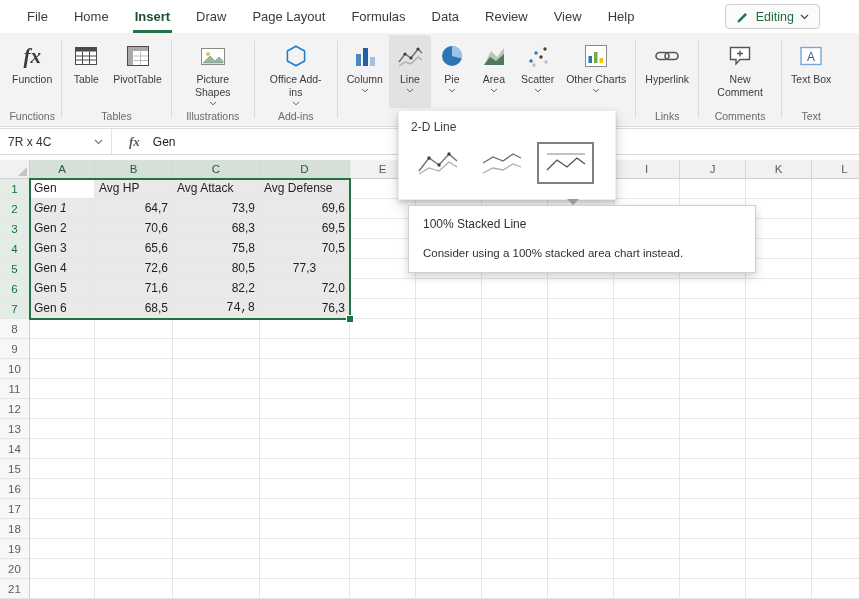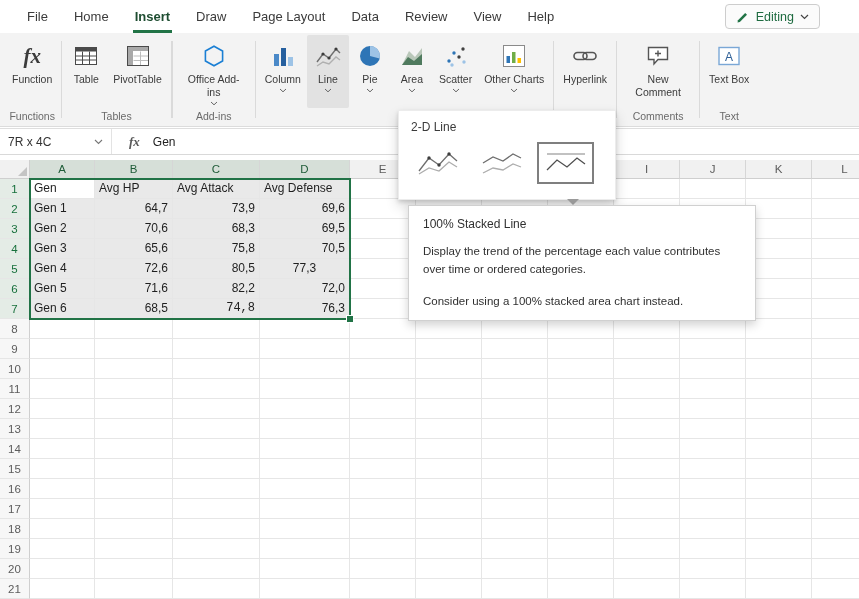--- a/index.html
+++ b/index.html
@@ -83,20 +83,21 @@
 
 <div class="app">
 
   <div class="menubar">
     <div id="menu-tabs" style="display:flex;">
         <div class="menu-tab">File</div>
         <div class="menu-tab">Home</div>
         <div class="menu-tab active">Insert</div>
         <div class="menu-tab">Draw</div>
         <div class="menu-tab">Page Layout</div>
+        <div class="menu-tab">Formulas</div>
         <div class="menu-tab">Data</div>
         <div class="menu-tab">Review</div>
         <div class="menu-tab">View</div>
         <div class="menu-tab">Help</div>
       </div>
     <div class="editing-pill">
       <span style="line-height:0;">
         <svg width="14" height="14" viewBox="0 0 14 14">
             <path d="M2 10.2 L9.2 3 l1.8 1.8 L3.8 12 l-2.3.5z" fill="#217346"></path>
           </svg>
@@ -153,20 +154,40 @@
             </svg>
           </span>
           <span class="blabel">PivotTable</span>
         </div>
       </div>
       <div class="rlabel">Tables</div>
     </div>
 
     <div class="rsep"></div>
 
+    <div class="rgroup">
+      <div class="rbuttons">
+        <div class="rbtn">
+          <span class="icon">
+            <svg width="26" height="22" viewBox="0 0 26 22">
+              <rect x="1.5" y="3.5" width="23" height="16" fill="#fff" stroke="#8a8a8a"></rect>
+              <circle cx="8" cy="9" r="2" fill="#e8c04a"></circle>
+              <path d="M3 18 L10 11 L15 16 L19 12 L23 16 L23 18 Z" fill="#9bb7a4" stroke="#6f8f7c" stroke-width="0.6"></path>
+            </svg>
+          </span>
+          <span class="blabel">Picture Shapes</span>
+          <span class="chev">
+            <svg width="8" height="5" viewBox="0 0 8 5">
+                <path d="M1 1 L4 3.8 L7 1" stroke="#666" fill="none"></path>
+              </svg>
+          </span>
+        </div>
+      </div>
+      <div class="rlabel">Illustrations</div>
+    </div>
 
     <div class="rsep"></div>
 
     <div class="rgroup">
       <div class="rbuttons">
         <div class="rbtn">
           <span class="icon">
             <svg width="24" height="24" viewBox="0 0 24 24">
                 <path d="M12 2.2 L20.6 7 V17 L12 21.8 L3.4 17 V7 Z" fill="none" stroke="#1a7fd4" stroke-width="1.6"></path>
               </svg>
@@ -380,21 +401,21 @@
             <div class="cell" style="width: 66px;"></div>
             <div class="cell" style="width: 66px;"></div>
             <div class="cell" style="width: 66px;"></div>
             <div class="cell" style="width: 66px;"></div>
             <div class="cell" style="width: 66px;"></div>
             <div class="cell" style="width: 66px;"></div>
             <div class="cell" style="width: 66px;"></div>
           </div>
           <div class="row">
             <div class="row-h sel">2</div>
-            <div class="cell insel" style="width: 65px;">Gen 1</div>
+            <div class="cell insel" style="width: 65px; font-style: italic;">Gen 1</div>
             <div class="cell num insel" style="width: 78px;">64,7</div>
             <div class="cell num insel" style="width: 87px;">73,9</div>
             <div class="cell num insel" style="width: 90px;">69,6</div>
             <div class="cell" style="width: 66px;"></div>
             <div class="cell" style="width: 66px;"></div>
             <div class="cell" style="width: 66px;"></div>
             <div class="cell" style="width: 66px;"></div>
             <div class="cell" style="width: 66px;"></div>
             <div class="cell" style="width: 66px;"></div>
             <div class="cell" style="width: 66px;"></div>
@@ -722,17 +743,16 @@
             <polyline points="3,21 13,11 23,18 33,9 41,15" stroke="#4f4f4f" fill="none" stroke-width="1.3"></polyline>
           </svg>
         </span>
       </div>
     </div>
   </div>
   <div class="ddl-caret"></div>
 
   <div class="tip">
     <div class="tip-title">100% Stacked Line</div>
-    <div class="tip-body">Display the trend of the percentage each value contributes over time or ordered categories.</div>
     <div class="tip-note">Consider using a 100% stacked area chart instead.</div>
   </div>
 
 </div>
 
 </body></html>

